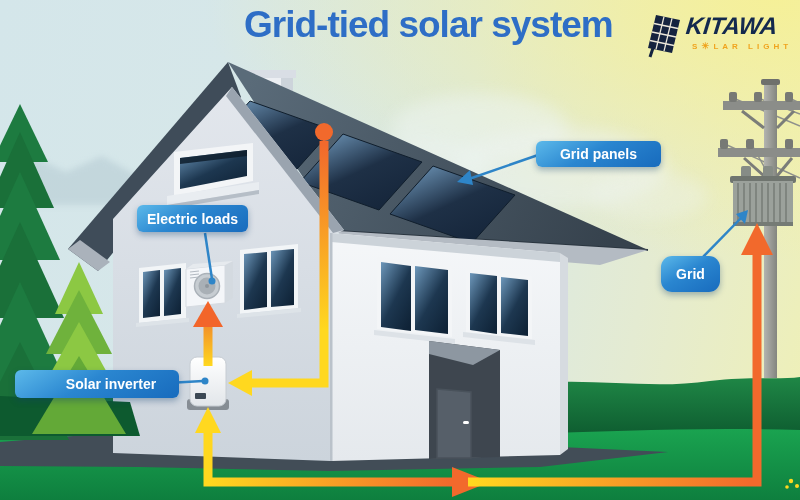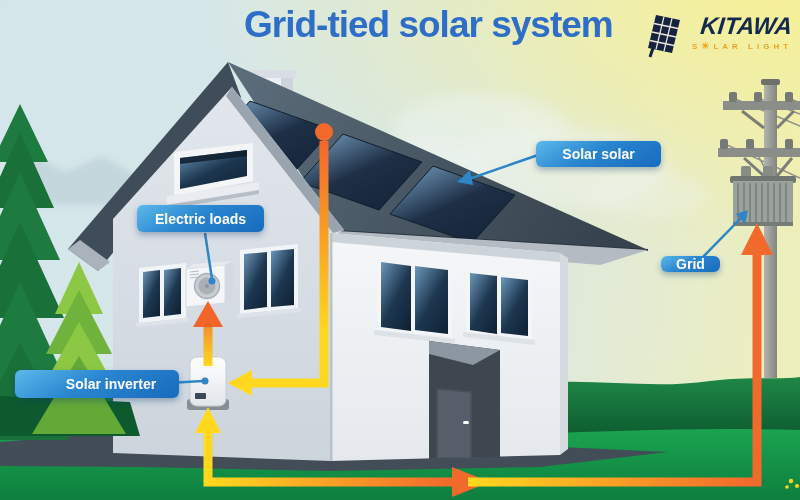--- a/index.html
+++ b/index.html
@@ -2,21 +2,20 @@
 <html><head>
 <meta charset="utf-8">
 <style>
   html,body{margin:0;padding:0;}
   .stage{
     position:relative;width:800px;height:500px;overflow:hidden;
     font-family:"Liberation Sans",sans-serif;
     background:
       radial-gradient(130% 95% at 97% 0%, rgba(246,240,150,.95) 0%, rgba(246,240,150,0) 55%),
       linear-gradient(100deg,#d4e6ea 0%,#d8e8e8 55%,#e4ebd2 78%,#eff0b6 100%);
-    text-align: right;
   }
   .scene{position:absolute;left:0;top:0;}
   .title{
     position:absolute;left:244px;top:4px;font-size:37px;font-weight:bold;
     color:#2e6ec6;letter-spacing:-1px;white-space:nowrap;
   }
   .logo{position:absolute;left:644px;top:13px;width:156px;height:50px;display:flex;}
   .logo-icon{width:40px;height:46px;flex:0 0 auto;}
   .logo-textcol{display:flex;flex-direction:column;margin-left:2px;}
   .logo-brand{
@@ -28,23 +27,23 @@
     letter-spacing:4px;white-space:nowrap;display:flex;align-items:center;
   }
   .logo-tagline .sun{font-size:9px;letter-spacing:4px;color:#f0a41e;}
   .pill{
     position:absolute;display:flex;align-items:center;justify-content:center;
     color:#fff;font-weight:bold;font-size:14px;border-radius:6px;
     background:linear-gradient(150deg,#5cb9ea 0%,#2a86d0 45%,#186bbd 100%);
     box-shadow:0 3px 6px rgba(15,60,110,.35);white-space:nowrap;
   }
   .pill-solar-panels{left:536px;top:141px;width:125px;height:26px;}
-  .pill-electric-loads{left:137px;top:205px;width:127px;height:27px;}
+  .pill-electric-loads{left:137px;top:205px;width:111px;height:27px;}
   .pill-solar-inverter{left:15px;top:370px;width:136px;height:28px;padding-left:28px;}
-  .pill-grid{left:661px;top:256px;width:59px;height:16px;}
+  .pill-grid{left:661px;top:256px;width:59px;height:36px;border-radius:11px;}
   .blur8{filter:blur(8px);}
   .blur3{filter:blur(3px);}
 </style>
 </head>
 <body>
 
 <div class="stage">
 
   <svg class="scene" width="800" height="500" viewBox="0 0 800 500">
     <defs>
@@ -317,18 +316,18 @@
     <div class="logo-textcol">
       <div class="logo-brand">KITAWA</div>
       <div class="logo-tagline">
           <span>S</span>
           <span class="sun">☀</span>
           <span>LAR LIGHT</span>
         </div>
     </div>
   </div>
 
-  <div class="pill pill-solar-panels">Solar solar</div>
+  <div class="pill pill-solar-panels">Grid panels</div>
   <div class="pill pill-electric-loads">Electric loads</div>
   <div class="pill pill-solar-inverter">Solar inverter</div>
   <div class="pill pill-grid">Grid</div>
 
 </div>
 
 </body></html>

